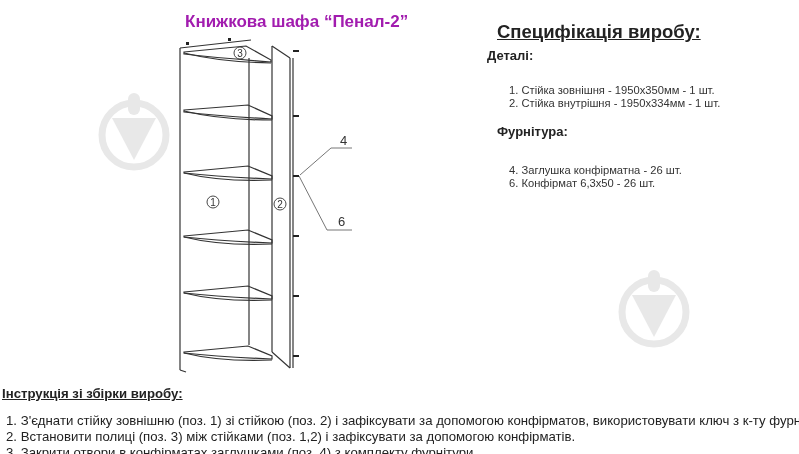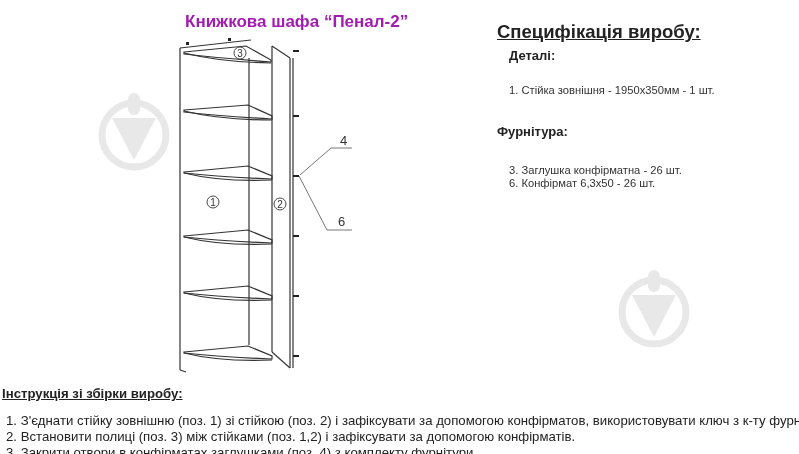--- a/index.html
+++ b/index.html
@@ -102,28 +102,29 @@
     </g>
   </g>
   <g font-family="Liberation Sans, sans-serif" font-size="13" fill="#333">
     <text x="340" y="145">4</text>
     <text x="338" y="226">6</text>
   </g>
 </svg>
 
 <div class="abs spec-title">Специфікація виробу:</div>
 
-<div class="abs section-label" style="left:509px; top:48px;">Деталі:</div>
+<div class="abs section-label" style="left:487px; top:48px;">Деталі:</div>
 <ul class="abs list" style="left:497px; top:72px;">
   <li>1. Стійка зовнішня - 1950х350мм - 1 шт.</li>
+  <li>2. Стійка внутрішня - 1950х334мм - 1 шт.</li>
 </ul>
 
 <div class="abs section-label" style="left:497px; top:124px;">Фурнітура:</div>
 <ul class="abs list" style="left:497px; top:152px;">
-  <li>3. Заглушка конфірматна - 26 шт.</li>
+  <li>4. Заглушка конфірматна - 26 шт.</li>
   <li>6. Конфірмат 6,3х50 - 26 шт.</li>
 </ul>
 
 <div class="abs instr-title">Інструкція зі збірки виробу:</div>
 <ul class="abs instr-list">
   <li>1. З'єднати стійку зовнішню (поз. 1) зі стійкою (поз. 2) і зафіксувати за допомогою конфірматов, використовувати ключ з к-ту фурнітури.</li>
   <li>2. Встановити полиці (поз. 3) між стійками (поз. 1,2) і зафіксувати за допомогою конфірматів.</li>
   <li>3. Закрити отвори в конфірматах заглушками (поз. 4) з комплекту фурнітури.</li>
 </ul>
 

